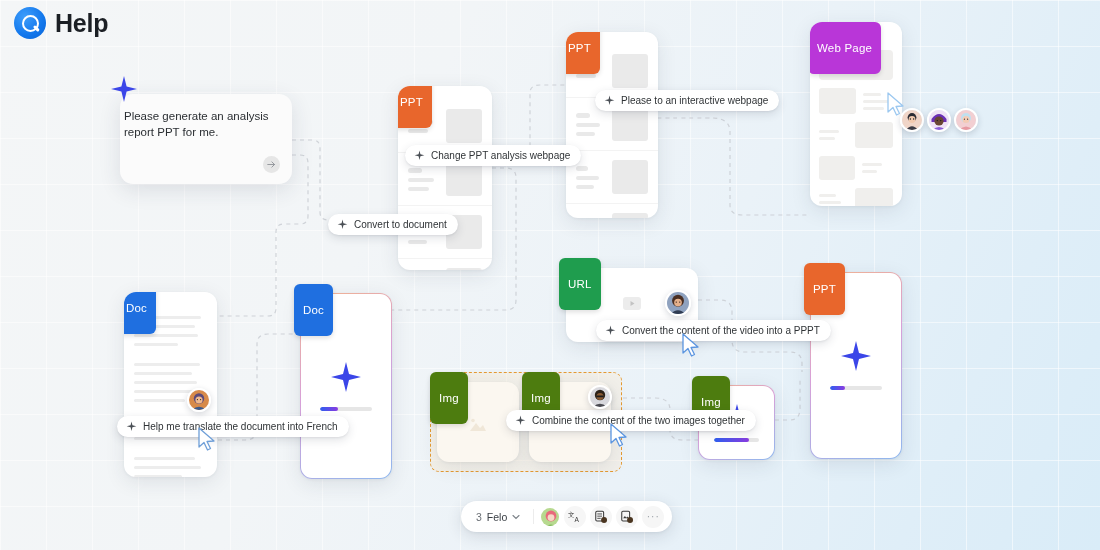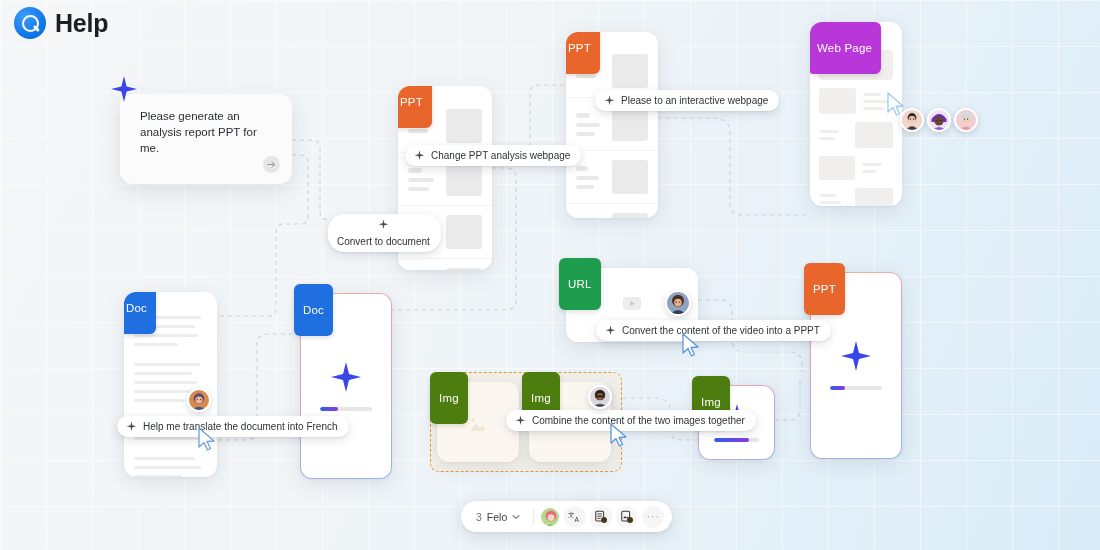--- a/index.html
+++ b/index.html
@@ -74,21 +74,21 @@
 
   
   .cursor { position:absolute; z-index:25; }
 
   
   .av { border-radius:50%; border:2px solid #fff; overflow:hidden; position:absolute; z-index:22;
         box-shadow:0 2px 6px rgba(30,40,60,.18); }
 
   
   #prompt { left:120px; top:94px; width:172px; height:90px; border-radius:13px; background:#fbfbfb;
-            box-shadow:0 6px 22px rgba(40,52,70,.12); z-index:10; padding:14px 14px 0 20px; }
+            box-shadow:0 6px 22px rgba(40,52,70,.12); z-index:10; padding:14px 14px 0 4px; }
   #prompt .txt { font-size:11.5px; line-height:16px; color:#2b2f33; }
   #prompt .send { position:absolute; right:12px; bottom:11px; width:17px; height:17px; border-radius:50%;
      background:#e6e6e6; display:flex; align-items:center; justify-content:center; }
   #prompt-spark { position:absolute; left:-9px; top:-18px; width:26px; height:26px; z-index:12; }
 
   
   #selbox { left:430px; top:372px; width:192px; height:100px; border:1.4px dashed #e49a33;
             border-radius:9px; background:rgba(250,237,214,.42); z-index:4; }
 
   
@@ -385,21 +385,21 @@
     </div>
 </div>
 
 <div class="chip" style="left:405px; top:145px;">
   <svg class="sp" viewBox="0 0 24 24">
       <path d="M12 1 L14 9.5 L22.5 11.5 L14 13.5 L12 22 L10 13.5 L1.5 11.5 L10 9.5 Z" fill="#4a4f55"></path>
     </svg>
   <span>Change PPT analysis webpage</span>
 </div>
 
-<div class="chip" style="left:328px; top:214px;flex-direction:column;">
+<div class="chip" style="left:328px; top:214px;">
   <svg class="sp" viewBox="0 0 24 24">
       <path d="M12 1 L14 9.5 L22.5 11.5 L14 13.5 L12 22 L10 13.5 L1.5 11.5 L10 9.5 Z" fill="#4a4f55"></path>
     </svg>
   <span>Convert to document</span>
 </div>
 
 <div class="chip" style="left:595px; top:90px;">
   <svg class="sp" viewBox="0 0 24 24">
       <path d="M12 1 L14 9.5 L22.5 11.5 L14 13.5 L12 22 L10 13.5 L1.5 11.5 L10 9.5 Z" fill="#4a4f55"></path>
     </svg>

